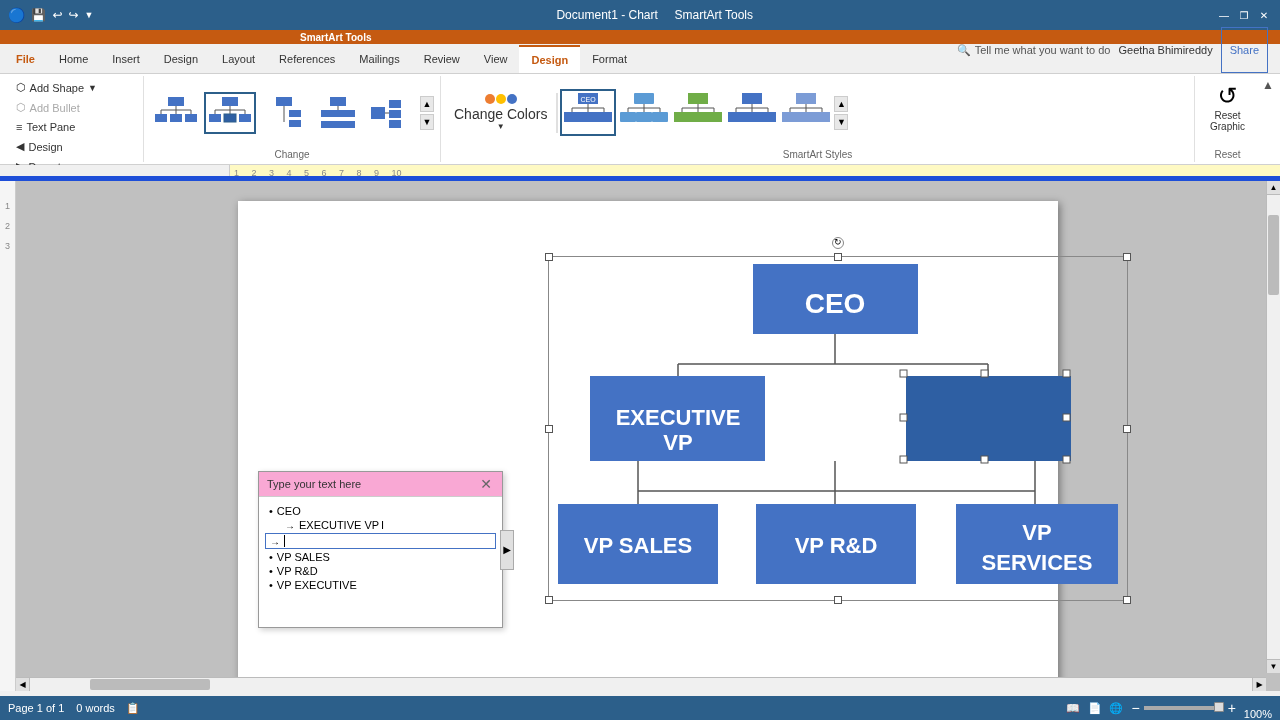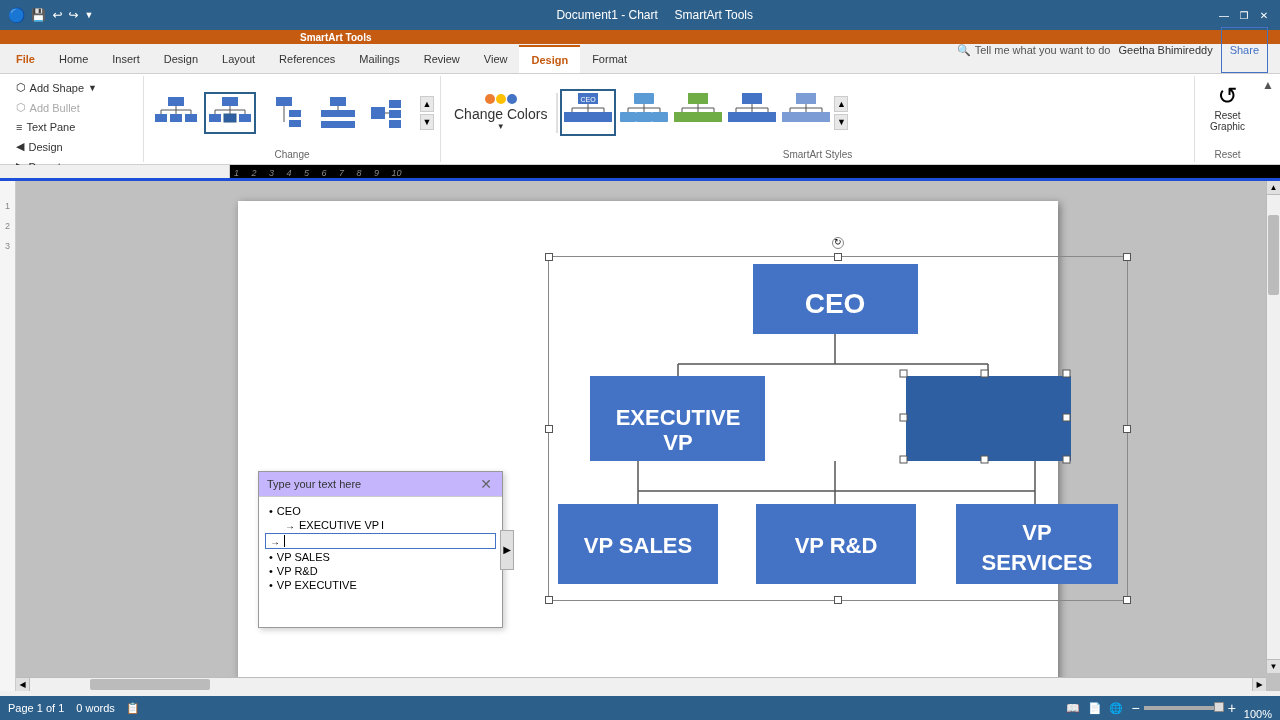--- a/index.html
+++ b/index.html
@@ -175,21 +175,21 @@
       position: absolute;
       top: 270px;
       left: 20px;
       width: 245px;
       background: white;
       border: 1px solid #999;
       box-shadow: 2px 2px 6px rgba(0,0,0,0.2);
       z-index: 100;
     }
     .text-panel-header {
-      background: #c4b5fd;
+      background: #f9a8d4;
       padding: 4px 8px;
       display: flex;
       justify-content: space-between;
       align-items: center;
       border-bottom: 1px solid #ccc;
       font-size: 11px;
       color: #333;
     }
     .text-panel-close {
       cursor: pointer;
@@ -541,21 +541,21 @@
       </div>
       <div class="ribbon-group-label">Reset</div>
     </div>
 
     <div style="width:16px;display:flex;align-items:flex-start;justify-content:center;padding-top:2px;">
       <span style="font-size:12px;color:#555;cursor:pointer;">▲</span>
     </div>
   </div>
 </div>
 
-<div style="height:16px;background:#000000;border-bottom:3px solid #1d4ed8;display:flex;font-size:9px;color:#888;font-style:italic;">
+<div style="height:16px;background:#fef9c3;border-bottom:5px solid #1d4ed8;display:flex;font-size:9px;color:#888;">
   <div style="width:230px;background:#f0f0f0;border-right:1px solid #ccc;"></div>
   <div style="flex:1;overflow:hidden;padding-top:3px;padding-left:4px;">
     <span>1&nbsp;&nbsp;&nbsp;&nbsp;&nbsp;2&nbsp;&nbsp;&nbsp;&nbsp;&nbsp;3&nbsp;&nbsp;&nbsp;&nbsp;&nbsp;4&nbsp;&nbsp;&nbsp;&nbsp;&nbsp;5&nbsp;&nbsp;&nbsp;&nbsp;&nbsp;6&nbsp;&nbsp;&nbsp;&nbsp;&nbsp;7&nbsp;&nbsp;&nbsp;&nbsp;&nbsp;8&nbsp;&nbsp;&nbsp;&nbsp;&nbsp;9&nbsp;&nbsp;&nbsp;&nbsp;&nbsp;10</span>
   </div>
 </div>
 
 <div class="main-area">
 
   <div style="width:16px;background:#f5f5f5;border-right:1px solid #ccc;font-size:9px;color:#888;display:flex;flex-direction:column;padding-top:20px;align-items:center;">
     <span>1</span>

